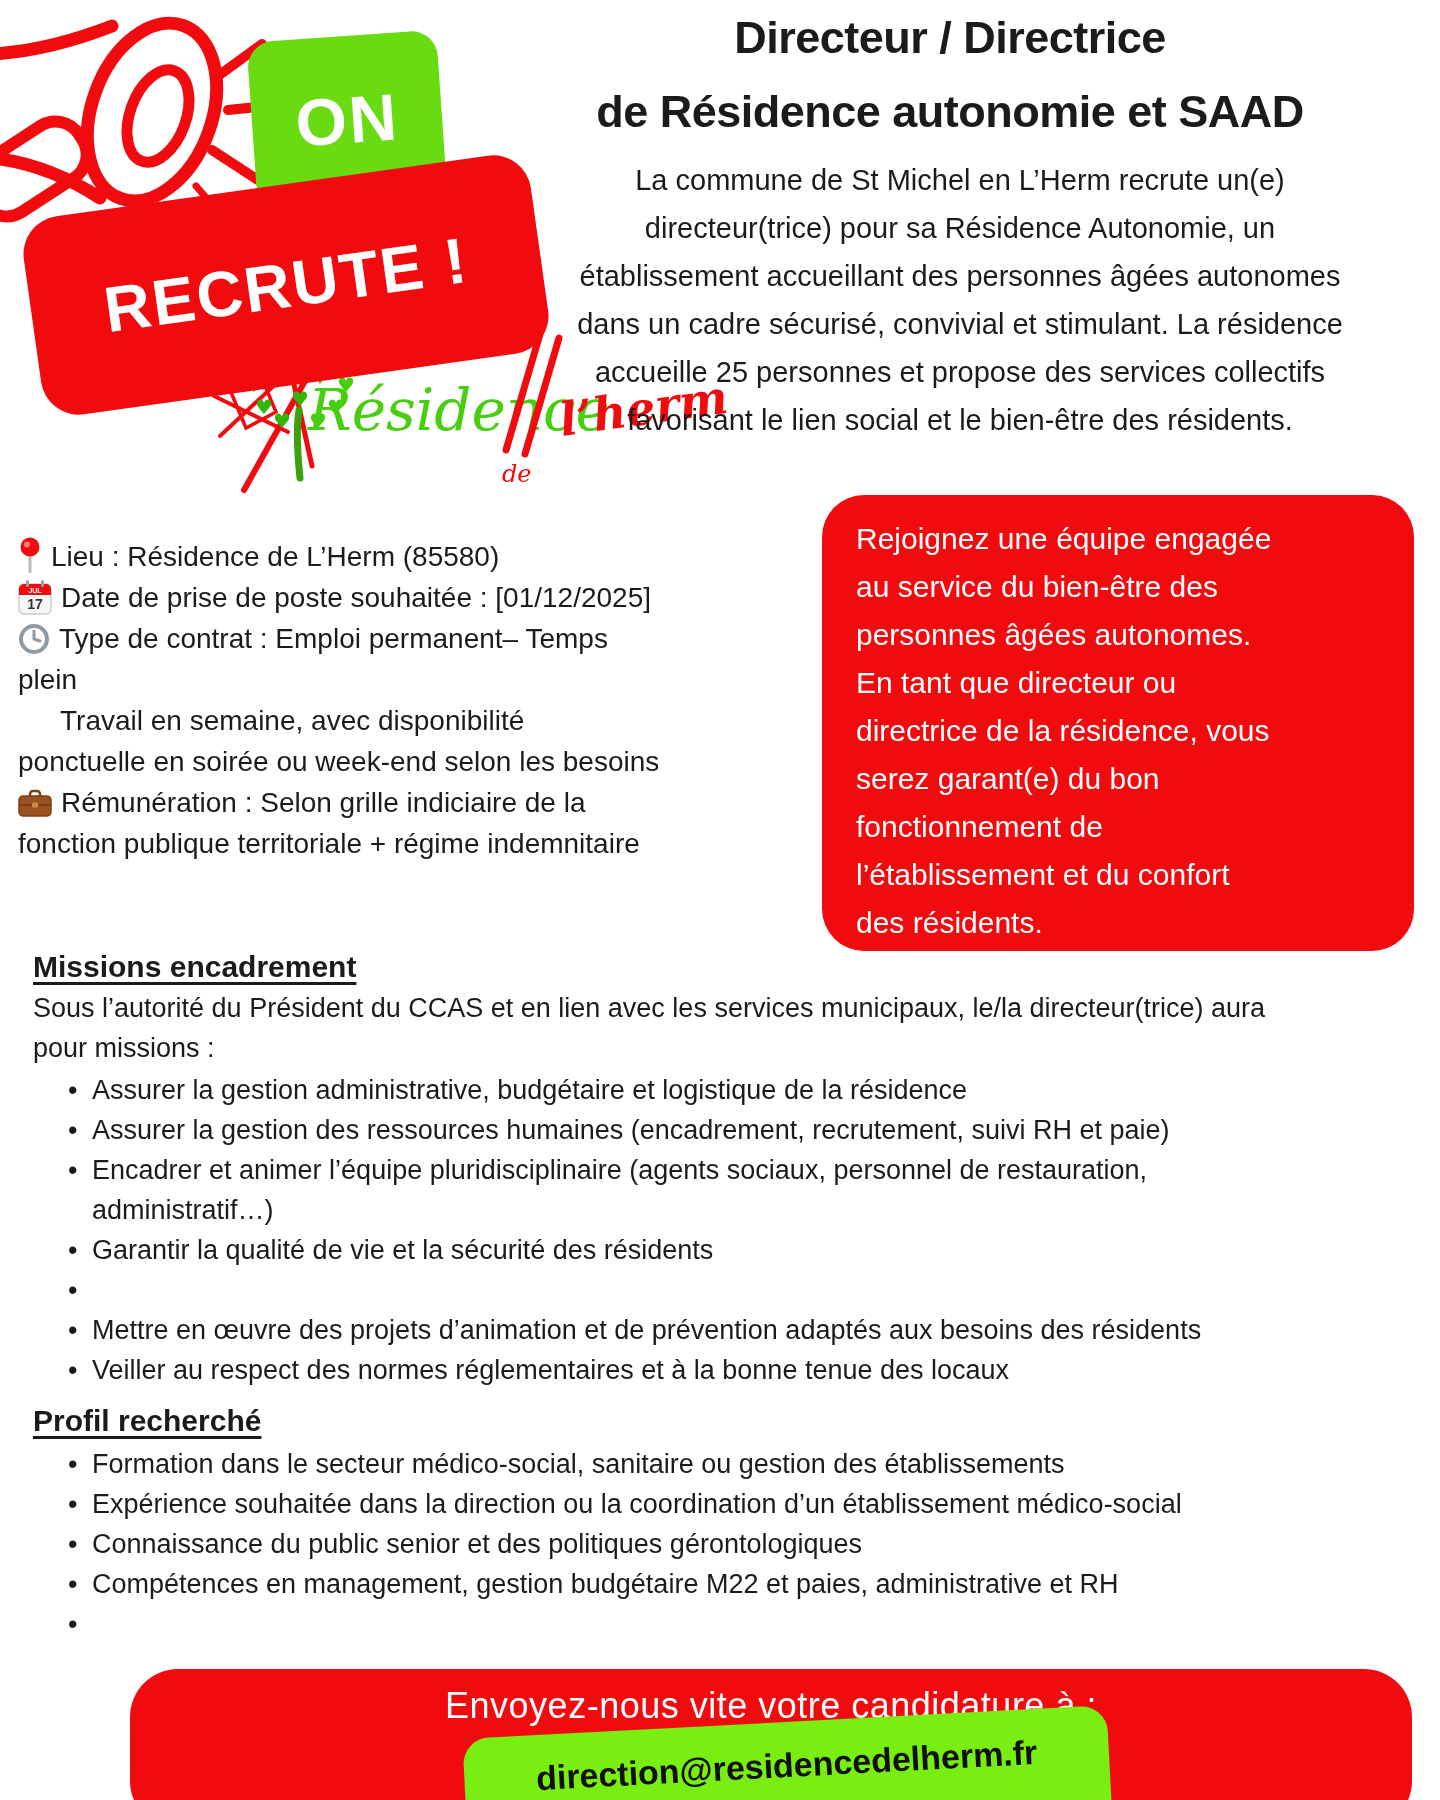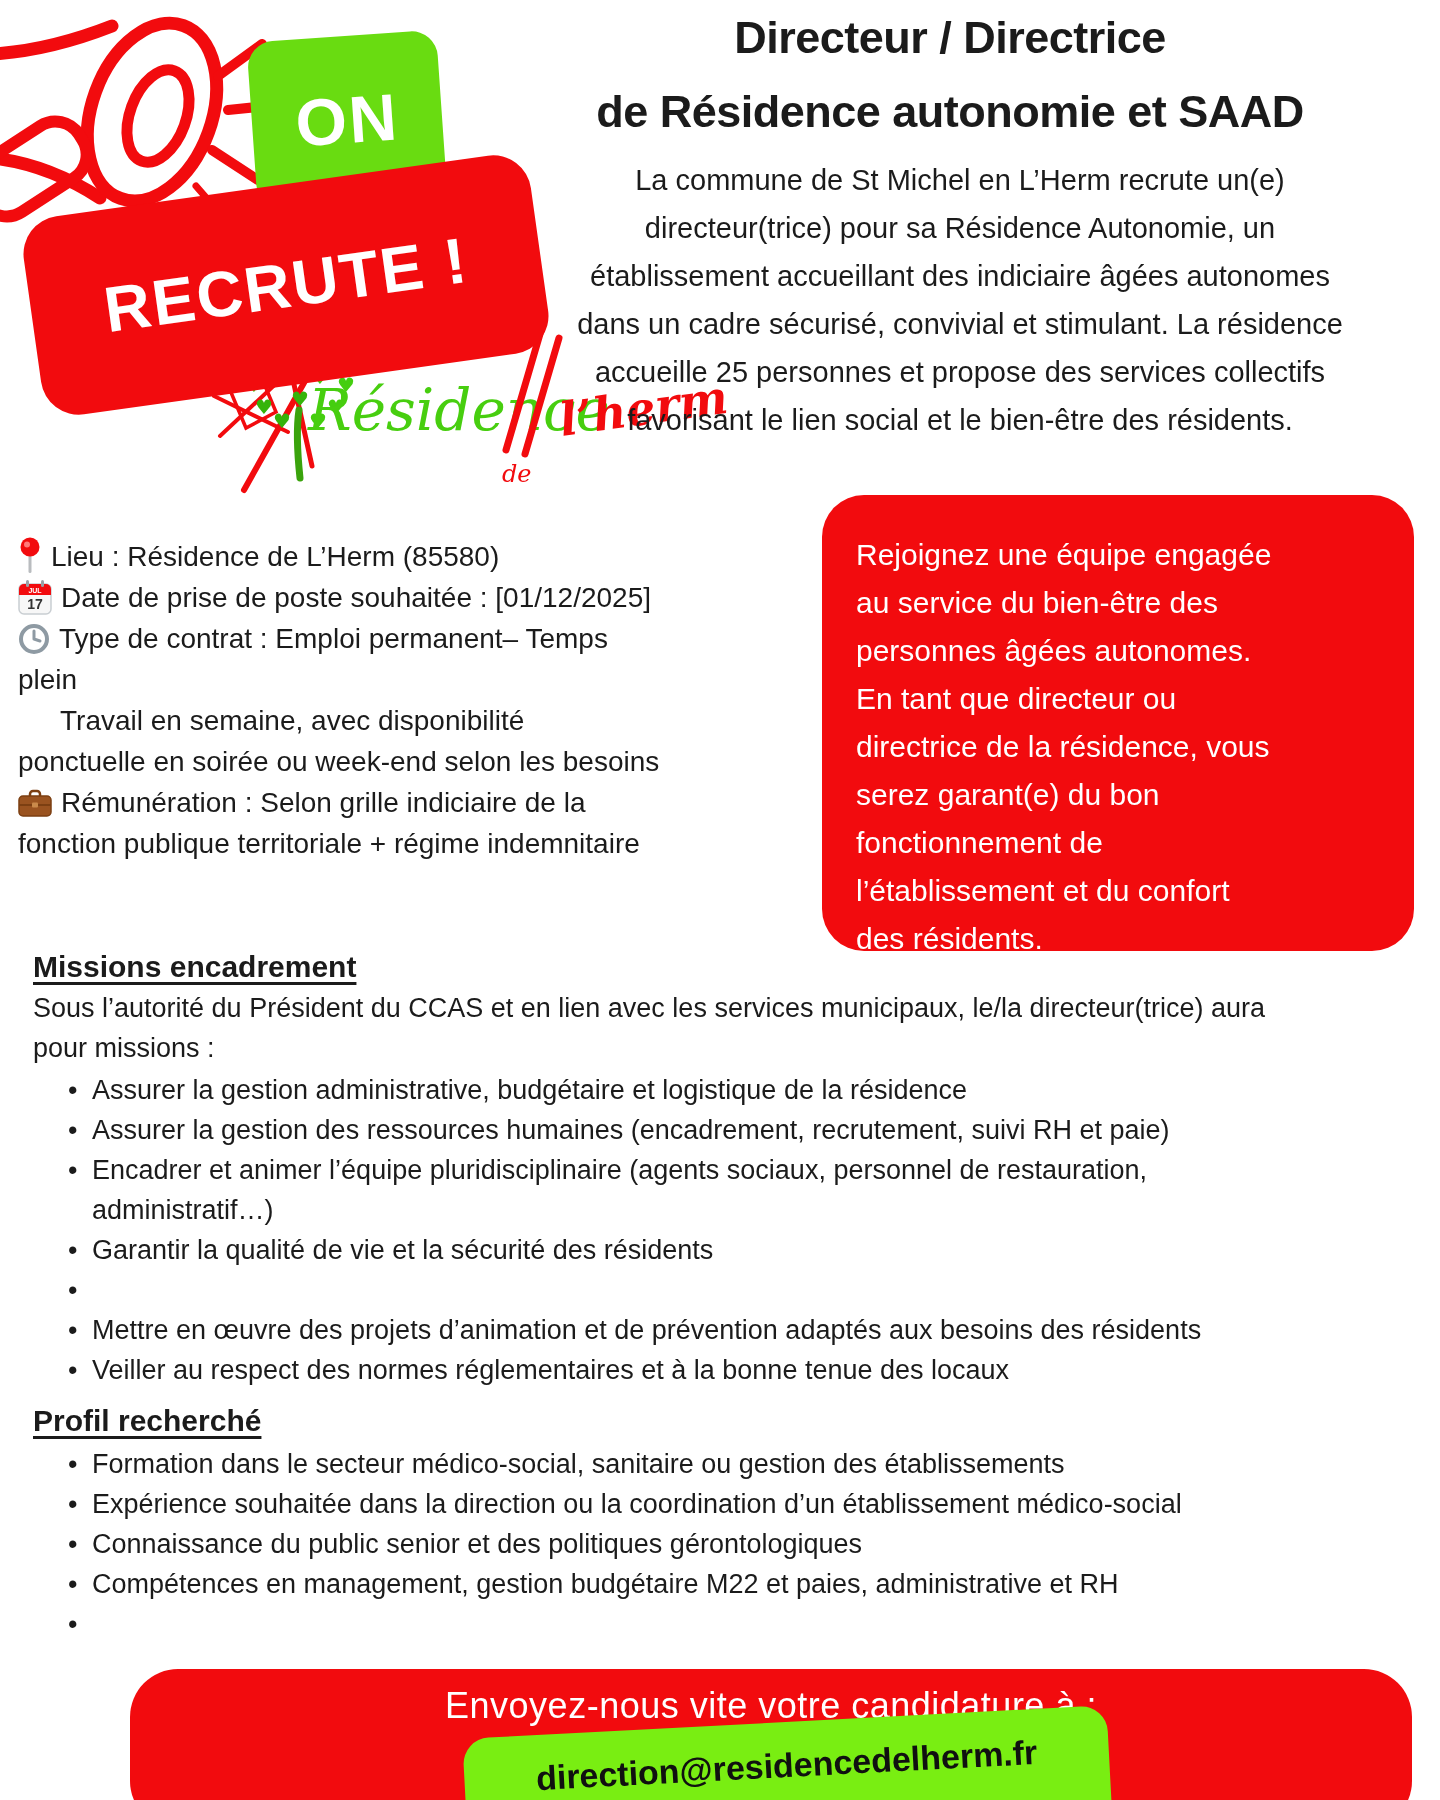--- a/index.html
+++ b/index.html
@@ -45,21 +45,21 @@
   
   .details{left:18px; top:536px; width:700px; font-size:28px; z-index:2;}
   .dline{height:41px; display:flex; align-items:center; white-space:pre;}
   .dline .ic{flex:0 0 auto; margin-right:9px; display:inline-flex;}
   .dline.ind{padding-left:42px;}
 
   
   .highlight{
     left:822px; top:495px; width:592px; height:456px; z-index:2;
     background:var(--red); border-radius:42px;
-    padding:36px 0 0 34px; box-sizing:border-box;
+    padding:20px 0 0 34px; box-sizing:border-box;
     color:#fff; font-size:30px; line-height:48px;
   }
   .hline{white-space:nowrap;}
 
   
   .textsec{left:33px; width:1400px; z-index:2;}
   .missions{top:946px;}
   .profile{top:1400px;}
   .sec-h{
     margin:0; font-size:30px; font-weight:800; line-height:42px;
@@ -115,21 +115,21 @@
 
   <div class="abs title-block">
     <div class="title-line">Directeur / Directrice</div>
     <div class="title-line">de Résidence autonomie et SAAD</div>
   </div>
 
   <div class="abs intro-par">
 
   <div>La commune de St Michel en L’Herm recrute un(e)</div>
       <div>directeur(trice) pour sa Résidence Autonomie, un</div>
-      <div>établissement accueillant des indiciaire âgées autonomes</div>
+      <div>établissement accueillant des personnes âgées autonomes</div>
       <div>dans un cadre sécurisé, convivial et stimulant. La résidence</div>
       <div>accueille 25 personnes et propose des services collectifs</div>
       <div>favorisant le lien social et le bien-être des résidents.</div>
     </div>
 
   <svg class="abs logo" width="580" height="185" viewBox="0 0 580 185">
     <g stroke="var(--red)" fill="none" stroke-linecap="round">
       <path d="M150,4 L56,172" stroke-width="6"></path>
       <path d="M94,12 L124,148" stroke-width="5"></path>
       <path d="M26,78 L100,114" stroke-width="4"></path>

